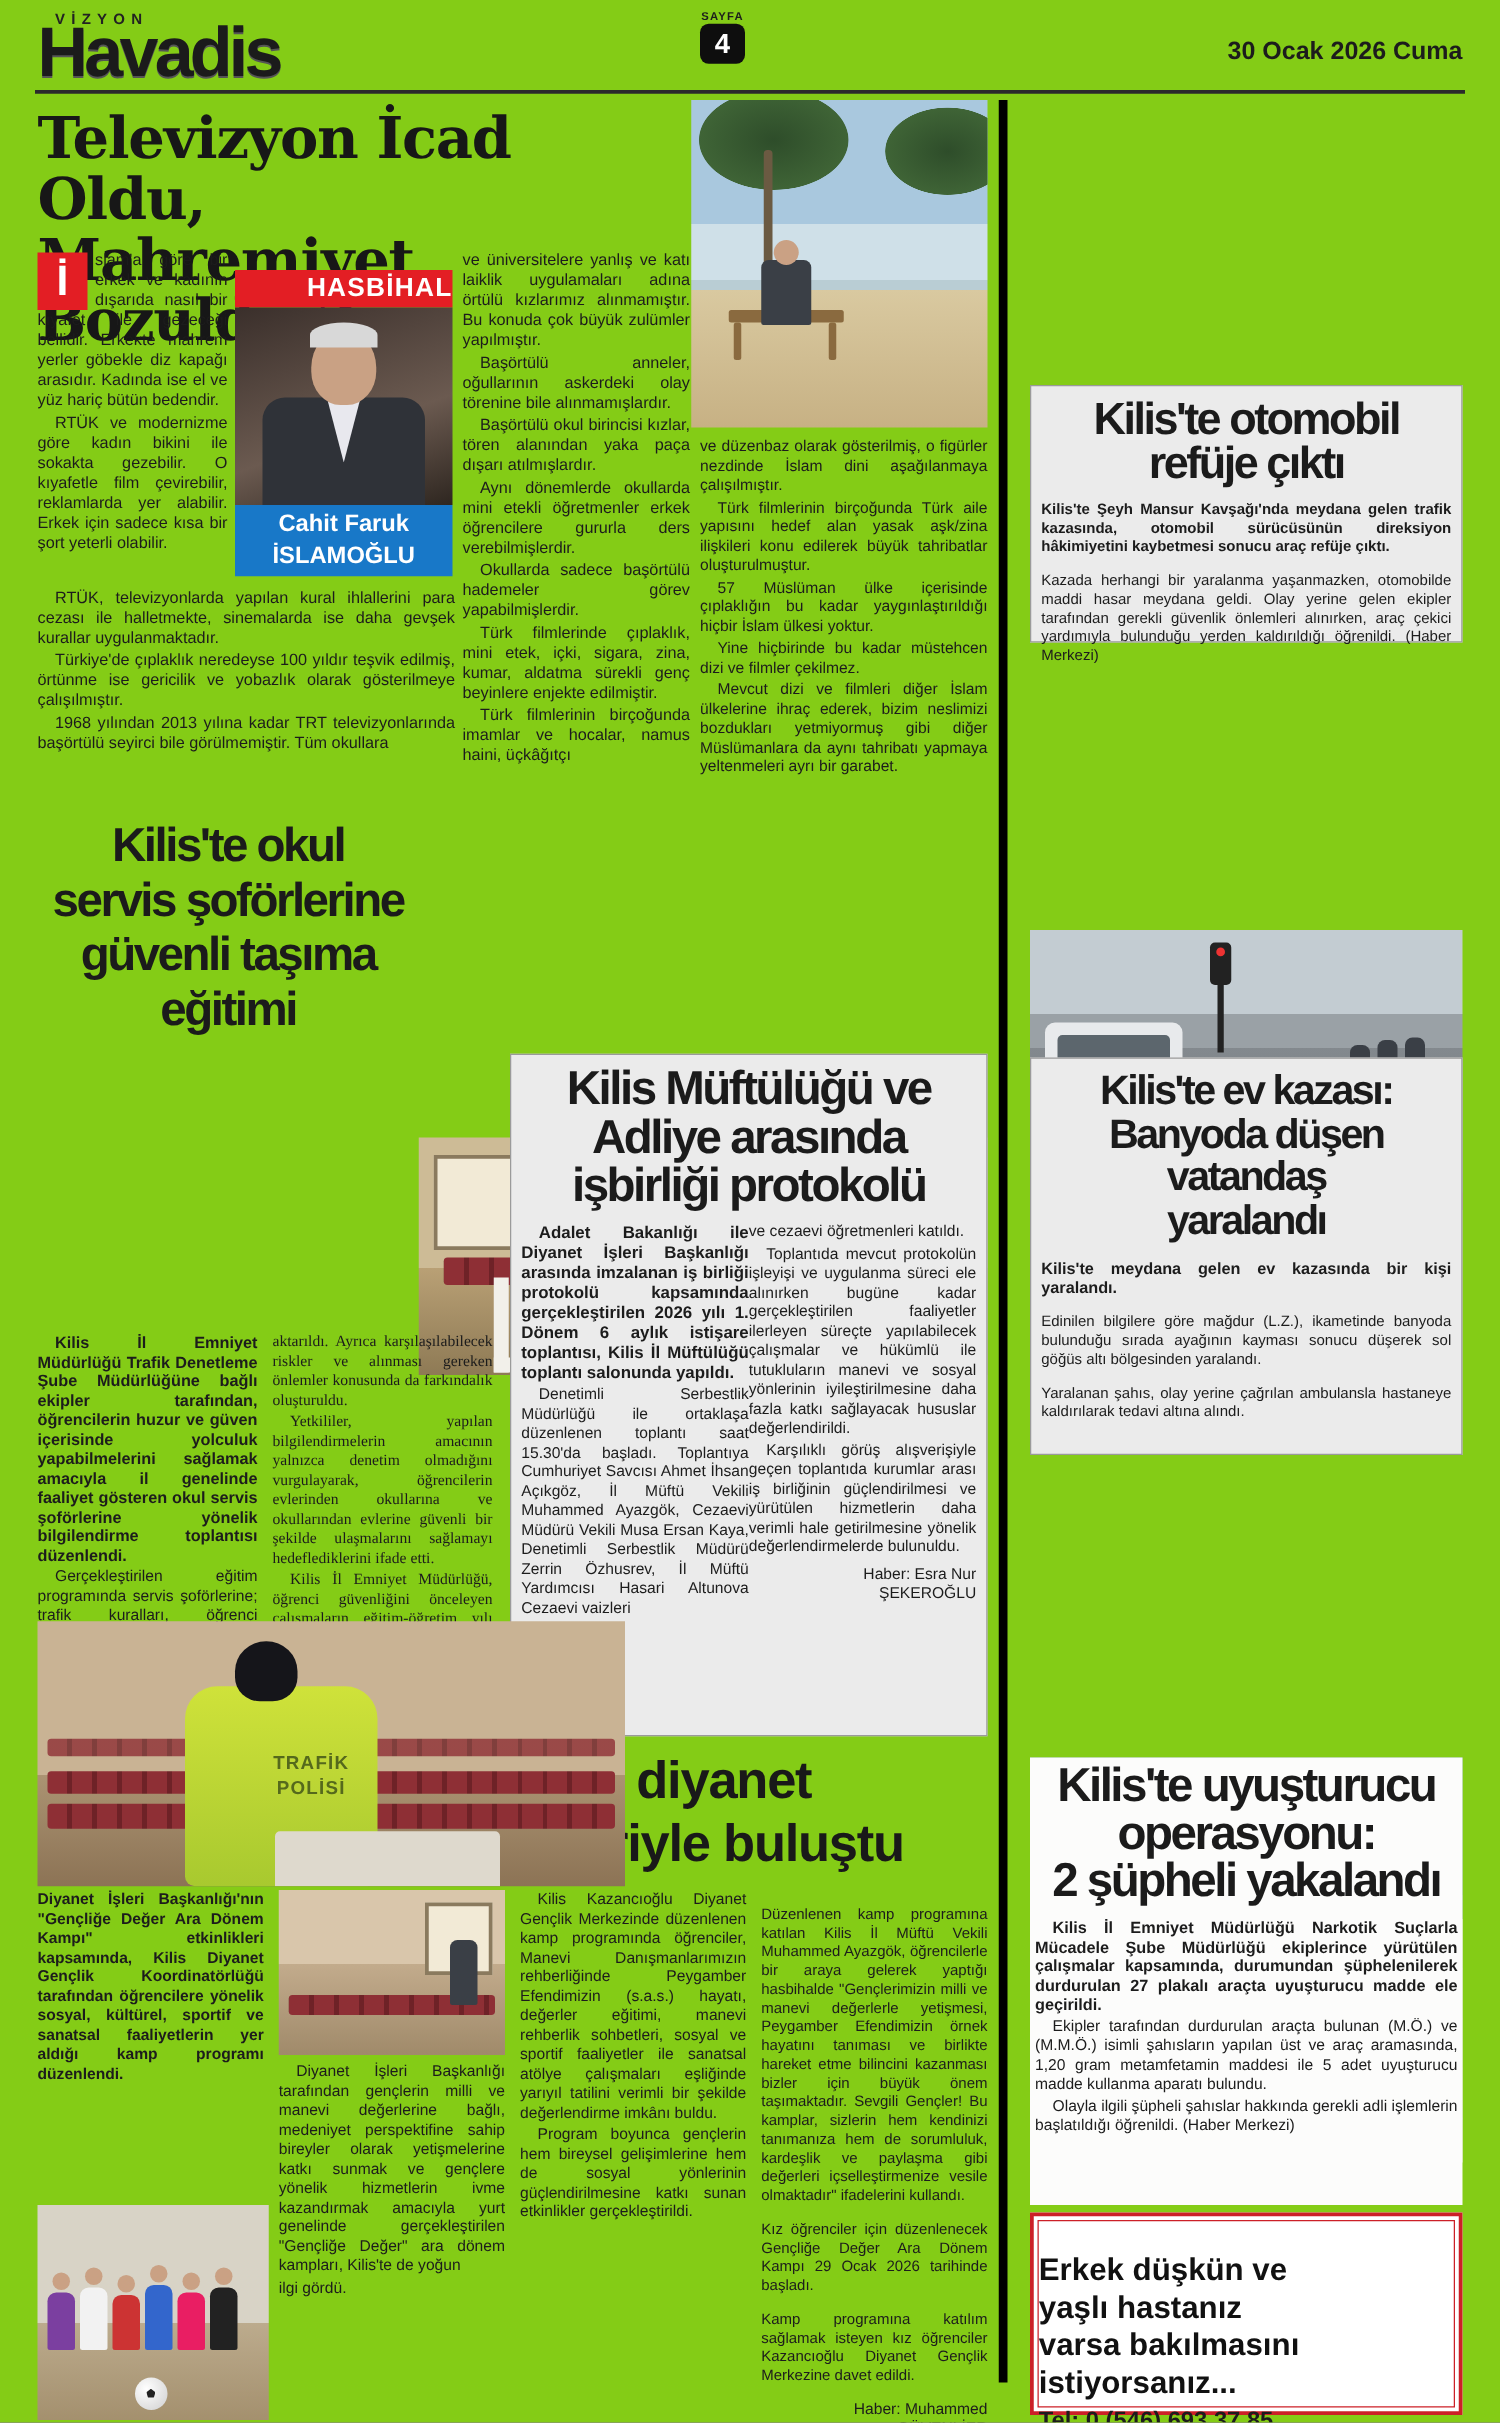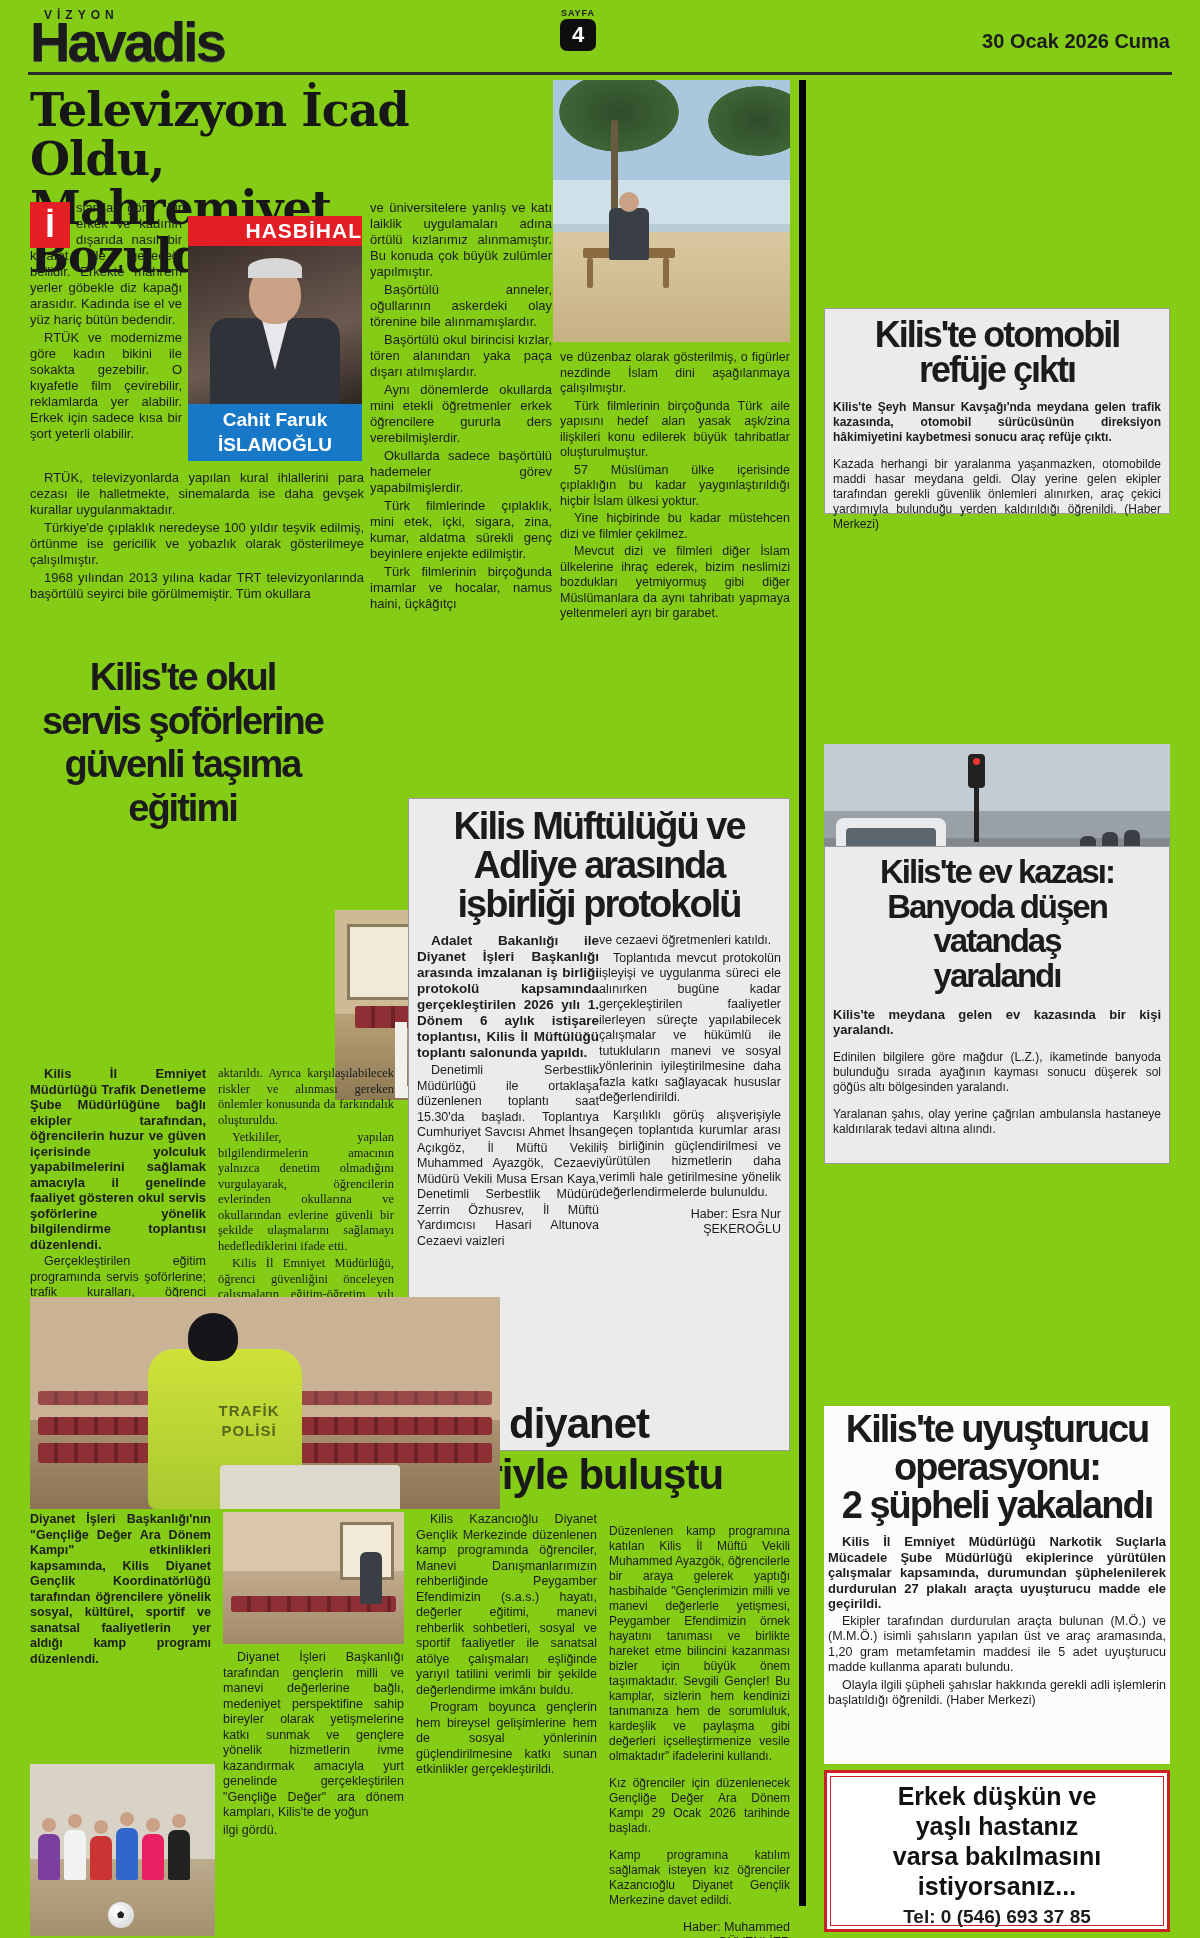--- a/index.html
+++ b/index.html
@@ -43,22 +43,22 @@
   .author-shirt{position:absolute;left:50%;top:74px;width:26px;height:50px;margin-left:-13px;
                 background:#e8e8ee;clip-path:polygon(0 0,100% 0,50% 100%);}
   .author-name{background:#1878c8;color:#fff;font-weight:bold;font-size:19px;line-height:1.32;
                text-align:center;padding:3px 0 4px;}
   .dropcap{float:left;width:40px;height:46px;background:#e31e24;color:#fff;font-weight:bold;
            font-size:34px;line-height:46px;text-align:center;margin:2px 6px 0 0;}
   
   .graybox{background:#ebebeb;border:1px solid #9a9a9a;box-sizing:border-box;padding:8px;}
   .whitebox{background:#fcfcfb;box-sizing:border-box;padding:4px;}
   .adbox{border:3px solid #cc2027;box-sizing:border-box;background:#fff;padding:3px;}
-  .adbox-inner{border:1px solid #cc2027;height:100%;box-sizing:border-box;text-align:center;
-               padding-top:4px;}
+  .adbox-inner{border:1px solid #cc2027;height:100%;box-sizing:border-box;
+               padding-top:24px;}
   .ad-lines{font-size:25px;font-weight:bold;line-height:1.2;color:#111;}
   .ad-tel{font-size:19px;font-weight:bold;margin-top:5px;}
   
   .photo{position:relative;overflow:hidden;background:#999;}
   .ph-beach{background:linear-gradient(#a9c8de 0 38%,#cfe0e8 38% 55%,#b9cdd4 55% 58%,#d9c9a0 58%,#c7b184);}
   .palm{position:absolute;border-radius:50%;background:radial-gradient(#2e4d2a,#3f6436 70%,transparent 71%);}
   .trunk{position:absolute;width:7px;background:#6b5a42;border-radius:3px;}
   .bench{position:absolute;background:#8a6a3f;border-radius:2px;}
   .figure{position:absolute;background:#3a3f46;border-radius:6px 6px 2px 2px;}
   .head{position:absolute;background:#caa184;border-radius:50%;}
@@ -200,21 +200,21 @@
       <p>Gerçekleştirilen eğitim programında servis şoförlerine; trafik kuralları, öğrenci güvenliği, emniyet kemeri kullanımının önemi, trafikte saygılı sürüş kültürü ve güncel mevzuat hakkında kapsamlı bilgiler</p>
     </div>
     <div class="sm" style="width:176px;font-family:Liberation Serif, serif;">
       <p class="noind">aktarıldı. Ayrıca karşılaşılabilecek riskler ve alınması gereken önlemler konusunda da farkındalık oluşturuldu.</p>
       <p>Yetkililer, yapılan bilgilendirmelerin amacının yalnızca denetim olmadığını vurgulayarak, öğrencilerin evlerinden okullarına ve okullarından evlerine güvenli bir şekilde ulaşmalarını sağlamayı hedeflediklerini ifade etti.</p>
       <p>Kilis İl Emniyet Müdürlüğü, öğrenci güvenliğini önceleyen çalışmaların eğitim-öğretim yılı boyunca aralıksız devam edeceğini bildirdi.</p>
       <div class="credit">Haber: Şükrü UNCUOĞLU</div>
     </div>
   </div>
 
-  <div class="graybox abs" style="left:408px;top:798px;width:382px;height:653px;">
+  <div class="graybox abs" style="left:408px;top:843px;width:382px;height:546px;">
     <div class="hl-cond ml" style="font-size:38px;">Kilis Müftülüğü ve
 Adliye arasında
 işbirliği protokolü</div>
     <div style="display:flex;margin-top:10px;">
       <div class="sm" style="flex:1;">
         <p class="intro" style="font-size:13.5px;line-height:16px;">Adalet Bakanlığı ile Diyanet İşleri Başkanlığı arasında imzalanan iş birliği protokolü kapsamında gerçekleştirilen 2026 yılı 1. Dönem 6 aylık istişare toplantısı, Kilis İl Müftülüğü toplantı salonunda yapıldı.</p>
         <p>Denetimli Serbestlik Müdürlüğü ile ortaklaşa düzenlenen toplantı saat 15.30'da başladı. Toplantıya Cumhuriyet Savcısı Ahmet İhsan Açıkgöz, İl Müftü Vekili Muhammed Ayazgök, Cezaevi Müdürü Vekili Musa Ersan Kaya, Denetimli Serbestlik Müdürü Zerrin Özhusrev, İl Müftü Yardımcısı Hasari Altunova Cezaevi vaizleri</p>
       </div>
       <div class="sm" style="flex:1;">
         <p class="noind">ve cezaevi öğretmenleri katıldı.</p>

